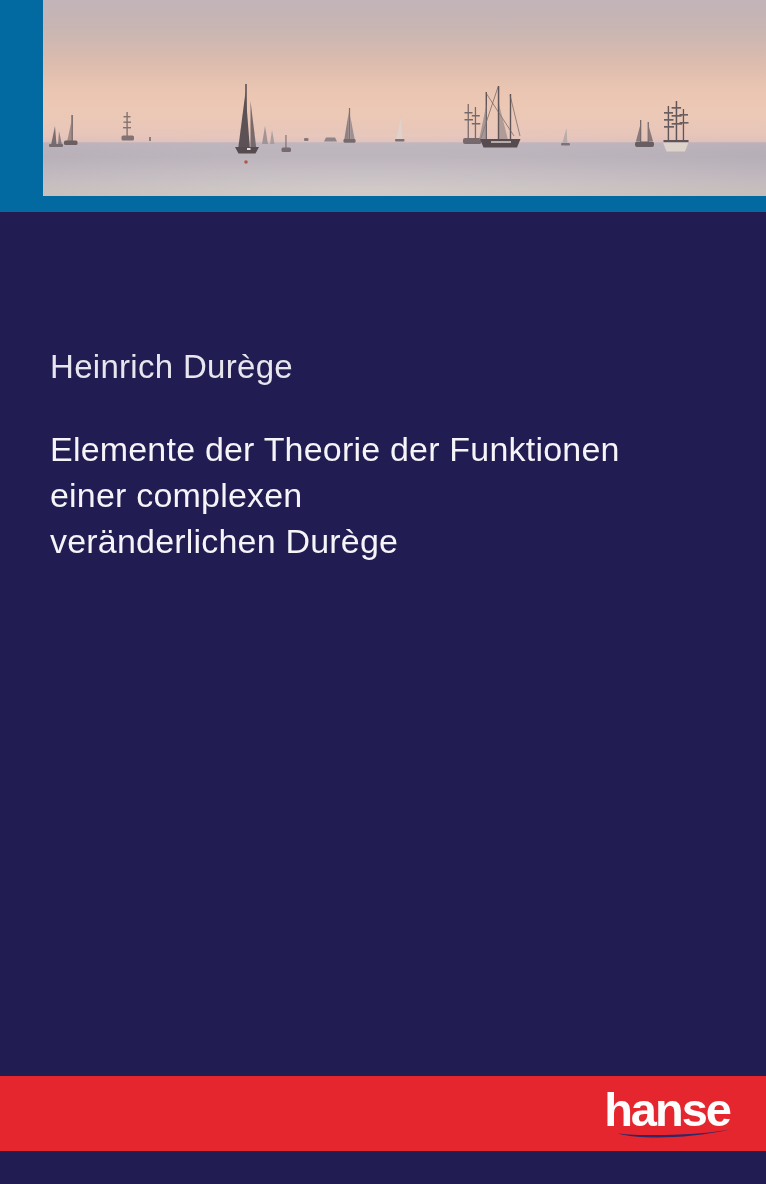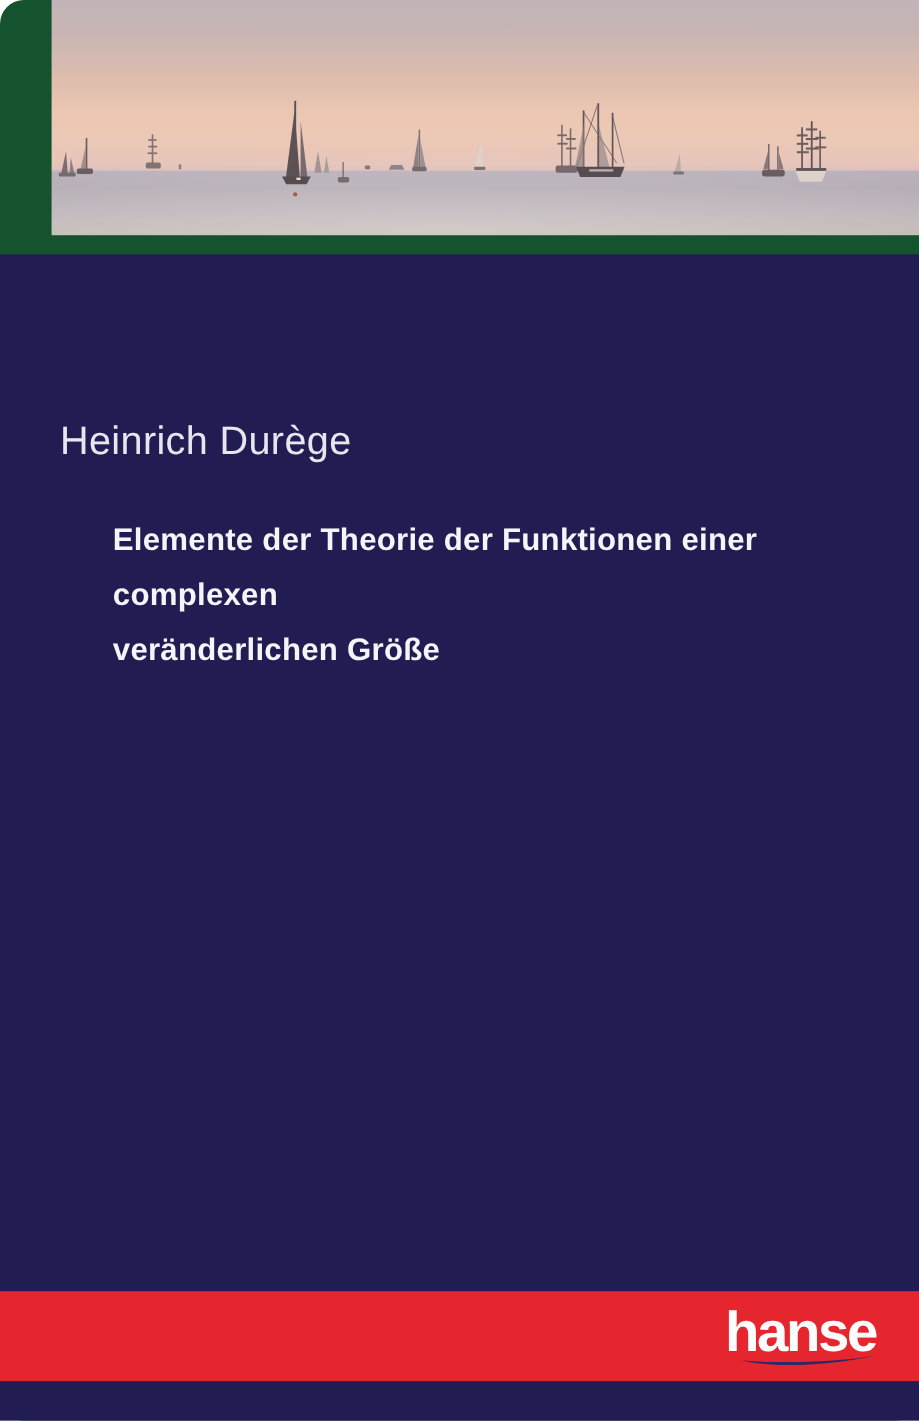--- a/index.html
+++ b/index.html
@@ -1,21 +1,21 @@
 <!DOCTYPE html>
 <html><head>
 <meta charset="utf-8">
 <style>
   html,body{margin:0;padding:0;}
   body{
     width:766px;height:1184px;position:relative;overflow:hidden;
     background:#ffffff;
     font-family:"Liberation Sans", sans-serif;
   }
-  .cover{position:absolute;inset:0;background:#14532d;border-radius:20px;}
+  .cover{position:absolute;inset:0;background:#0369a1;}
 
   
   .photo{
     position:absolute;left:43px;top:0;width:723px;height:196px;
     background:
       radial-gradient(130% 55% at 45% 98%, rgba(255,249,243,0.28), rgba(255,255,255,0) 60%),
       linear-gradient(180deg,
         #c2b4b9 0%,
         #c8b5b3 14%,
         #dcbcae 32%,
@@ -37,22 +37,22 @@
     background:#211c51;
   }
 
   .author{
     position:absolute;left:50px;top:347px;
     font-size:33px;line-height:40px;font-weight:400;
     color:#e7e6ee;letter-spacing:0.3px;
   }
   .title{
     position:absolute;left:50px;top:426px;width:640px;
-    font-size:26px;line-height:46px;font-weight:bold;
-    color:#f5f4f8;letter-spacing:0.2px;margin-left:44px;
+    font-size:34px;line-height:46px;font-weight:normal;
+    color:#f5f4f8;letter-spacing:0.2px;
   }
   .subtitle{
     position:absolute;left:50px;top:505px;width:640px;
     font-size:20px;line-height:24px;font-weight:400;
     color:#dadae6;letter-spacing:0.2px;
   }
 
   
   .red-band{
     position:absolute;left:0;top:1076px;width:766px;height:75px;
@@ -191,21 +191,21 @@
       </g>
     </svg>
   </div>
 
   <div class="navy-panel"></div>
 
   <div class="author">Heinrich Durège</div>
 
   <div class="title">
     <div>Elemente der Theorie der Funktionen einer complexen</div>
-    <div>veränderlichen Größe</div>
+    <div>veränderlichen Durège</div>
   </div>
 
 
   <div class="red-band"></div>
   <div class="logo">
     <span class="logo-text">hanse</span>
   </div>
   <svg class="swoosh" viewBox="0 0 120 14">
     <path d="M3,7.5 C24,13.5 72,13.5 117,3.5 C85,9.5 28,10.5 3,7.5 Z" fill="#2e2867"></path>
   </svg>

